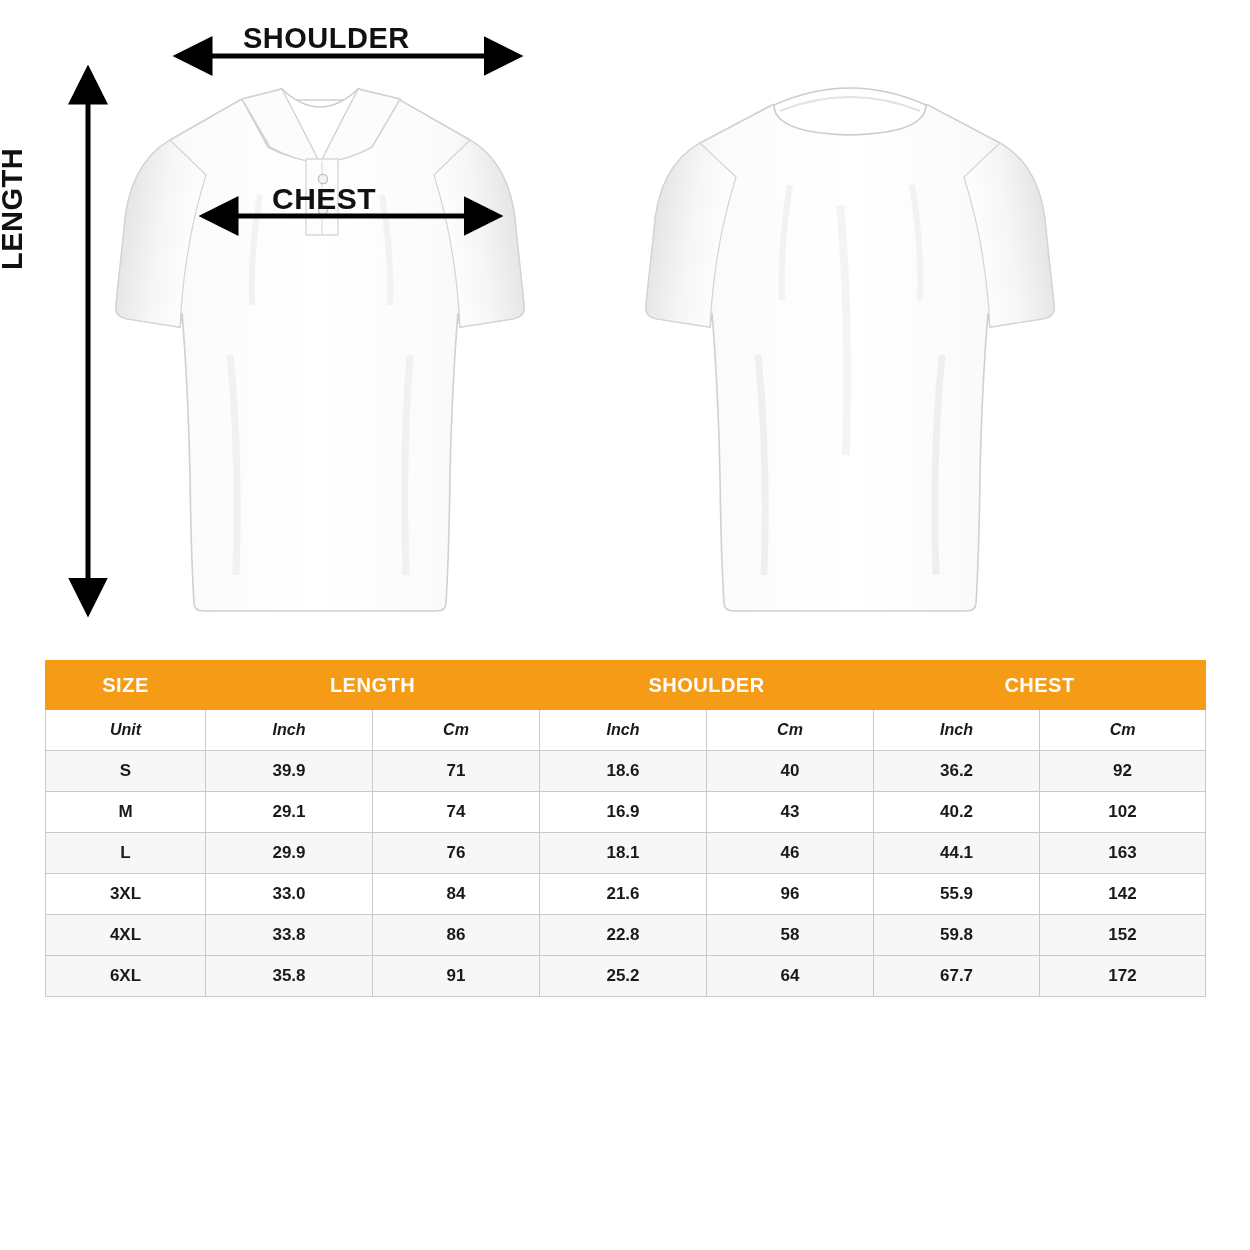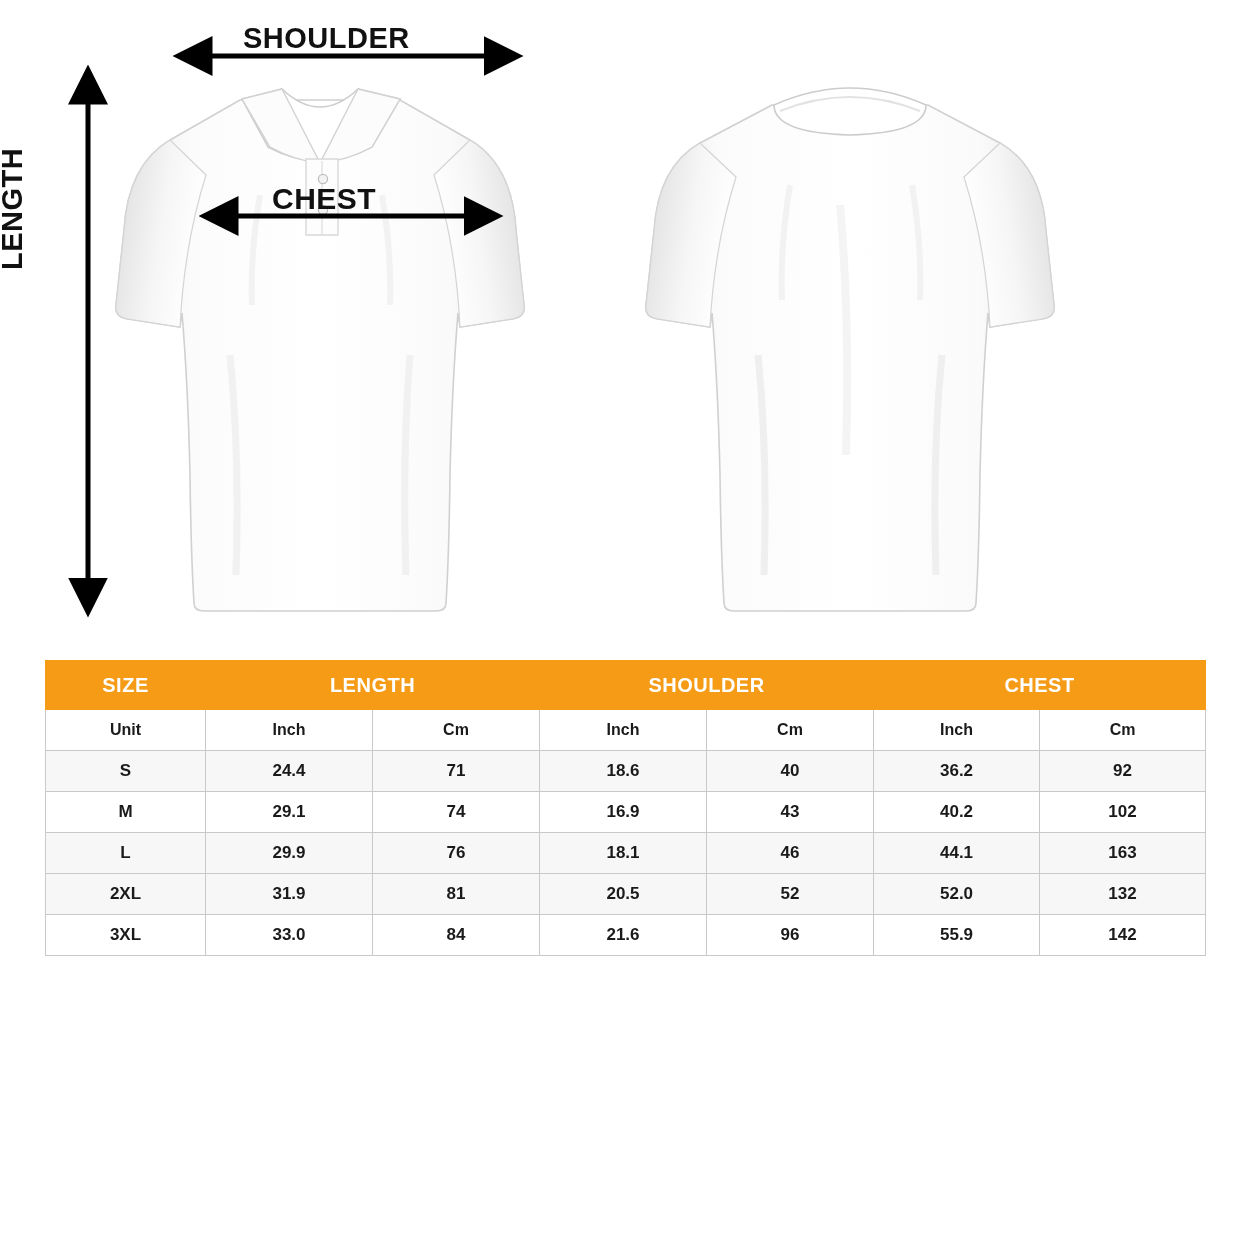--- a/index.html
+++ b/index.html
@@ -71,20 +71,21 @@
     background: #F59B15;
     color: #ffffff;
     font-size: 20px;
     height: 48px;
     border: 1px solid #F59B15;
     letter-spacing: 0.5px;
   }
   table.size-table tbody tr.unit-row td {
     background: #ffffff;
     font-size: 16px;
+    font-style: italic;
   }
   table.size-table tbody tr td:first-child { background: #ffffff; }
   table.size-table tbody tr.odd td  { background: #f7f7f7; }
   table.size-table tbody tr.even td { background: #ffffff; }
 </style>
 </head>
 <body>
 
 <div class="diagram">
 
@@ -217,21 +218,21 @@
         <td>Inch</td>
         <td>Cm</td>
         <td>Inch</td>
         <td>Cm</td>
         <td>Inch</td>
         <td>Cm</td>
       </tr>
 
       <tr class="odd">
         <td>S</td>
-        <td>24.4</td>
+        <td>39.9</td>
         <td>71</td>
         <td>18.6</td>
         <td>40</td>
         <td>36.2</td>
         <td>92</td>
       </tr>
       <tr class="even">
         <td>M</td>
         <td>29.1</td>
         <td>74</td>
@@ -242,33 +243,42 @@
       </tr>
       <tr class="odd">
         <td>L</td>
         <td>29.9</td>
         <td>76</td>
         <td>18.1</td>
         <td>46</td>
         <td>44.1</td>
         <td>163</td>
       </tr>
-      <tr class="odd">
-        <td>2XL</td>
-        <td>31.9</td>
-        <td>81</td>
-        <td>20.5</td>
-        <td>52</td>
-        <td>52.0</td>
-        <td>132</td>
-      </tr>
       <tr class="even">
         <td>3XL</td>
         <td>33.0</td>
         <td>84</td>
         <td>21.6</td>
         <td>96</td>
         <td>55.9</td>
         <td>142</td>
       </tr>
+      <tr class="odd">
+        <td>4XL</td>
+        <td>33.8</td>
+        <td>86</td>
+        <td>22.8</td>
+        <td>58</td>
+        <td>59.8</td>
+        <td>152</td>
+      </tr>
+      <tr class="odd">
+        <td>6XL</td>
+        <td>35.8</td>
+        <td>91</td>
+        <td>25.2</td>
+        <td>64</td>
+        <td>67.7</td>
+        <td>172</td>
+      </tr>
     </tbody>
   </table>
 </div>
 
 </body></html>

